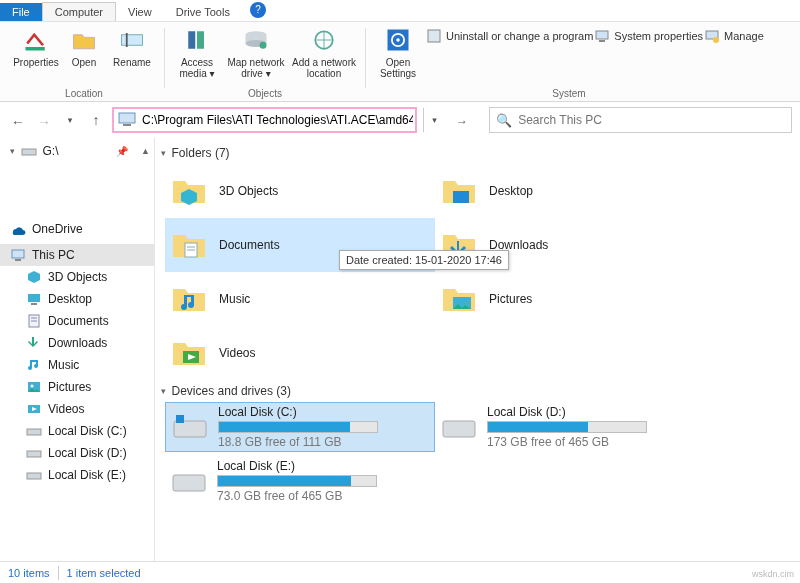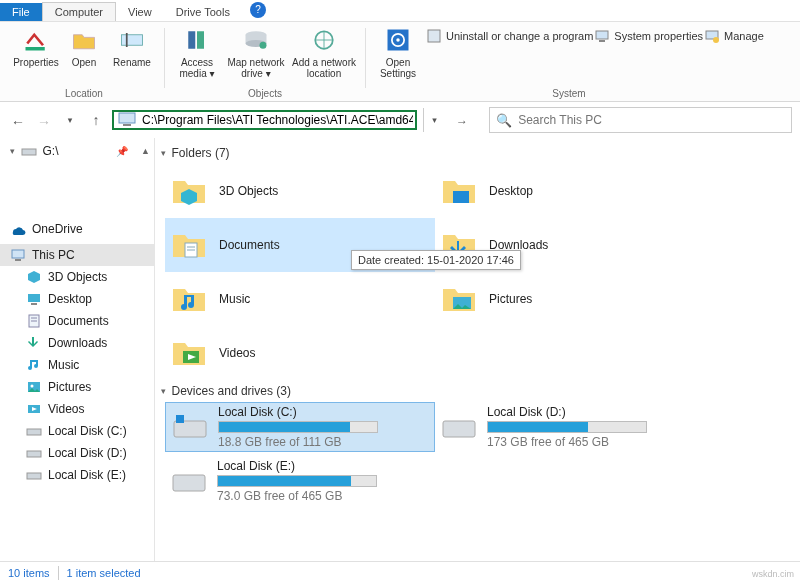--- a/index.html
+++ b/index.html
@@ -14,21 +14,21 @@
 .rbtns { display:flex; gap:4px; align-items:flex-start; }
 .rbtn { display:flex; flex-direction:column; align-items:center; width:48px; padding-top:2px; gap:3px; }
 .rbtn .icn { width:28px; height:28px; }
 .rbtn .lbl { font-size:10px; text-align:center; color:#333; line-height:11px; }
 .rgroup .gname { margin-top:auto; font-size:10px; color:#666; padding-bottom:2px; }
 .rsep { width:1px; height:60px; background:#e0e0e0; margin: 4px 2px; }
 .rsmall { display:flex; align-items:center; gap:4px; font-size:11px; color:#333; height:20px; }
 .rsmall .si { width:16px; height:16px; }
 .navrow { height: 36px; display:flex; align-items:center; padding: 4px 8px; gap:6px; }
 .navbtn { width:20px; height:20px; display:flex; align-items:center; justify-content:center; color:#555; font-size:14px; }
-.addr-wrap { display:flex; align-items:center; border:2px solid #15803d; height:20px; flex:0 0 305px; }
+.addr-wrap { display:flex; align-items:center; border:2px solid #f9a8d4; height:26px; flex:0 0 305px; }
 .addr-pc { width:22px; height:22px; margin:0 2px; }
 .addr-input { border:none; outline:none; font-size:12px; flex:1; height:100%; padding:0 2px; }
 .addr-dd { width:22px; height:24px; border-left:1px solid #ccc; display:flex;align-items:center;justify-content:center; font-size:9px; color:#555;}
 .refresh { width:22px;height:22px;display:flex;align-items:center;justify-content:center;color:#555; }
 .searchwrap { flex:1; border:1px solid #ccc; height:26px; display:flex; align-items:center; padding:0 6px; gap:6px; color:#777; margin-left:10px; }
 .searchwrap .mag { color:#888; font-size:13px; }
 .main { display:flex; height: calc(100% - 22px - 80px - 36px - 22px); }
 .sidebar { width:155px; border-right:1px solid #e5e5e5; padding-top:2px; overflow:hidden; }
 .sbrow { display:flex; align-items:center; height:22px; padding-left:10px; gap:6px; font-size:12px; color:#222; }
 .sbrow.indent { padding-left:26px; }
@@ -397,21 +397,21 @@
             <svg viewBox="0 0 40 40">
               <path d="M4 10h12l3 4h17v18H4z" fill="#f7d77c"></path>
               <rect x="14" y="18" width="16" height="12" fill="#4a4"></rect>
               <polygon points="19,21 27,24 19,27" fill="#fff"></polygon>
             </svg>
           </span>
           <span class="flbl">Videos</span>
         </div>
     </div>
 
-    <div class="tooltip" style="left:196px; top:112px;">Date created: 15-01-2020 17:46</div>
+    <div class="tooltip" style="left:184px; top:112px;">Date created: 15-01-2020 17:46</div>
 
     <div class="section-hdr">
       <span class="chev">▾</span>
       <span>Devices and drives (3)</span>
     </div>
     <div class="drives">
       <div class="drive sel">
         <span class="dicn">
             <svg viewBox="0 0 40 40">
               <rect x="4" y="14" width="32" height="16" rx="2" fill="#d8dde2" stroke="#aaa"></rect>

